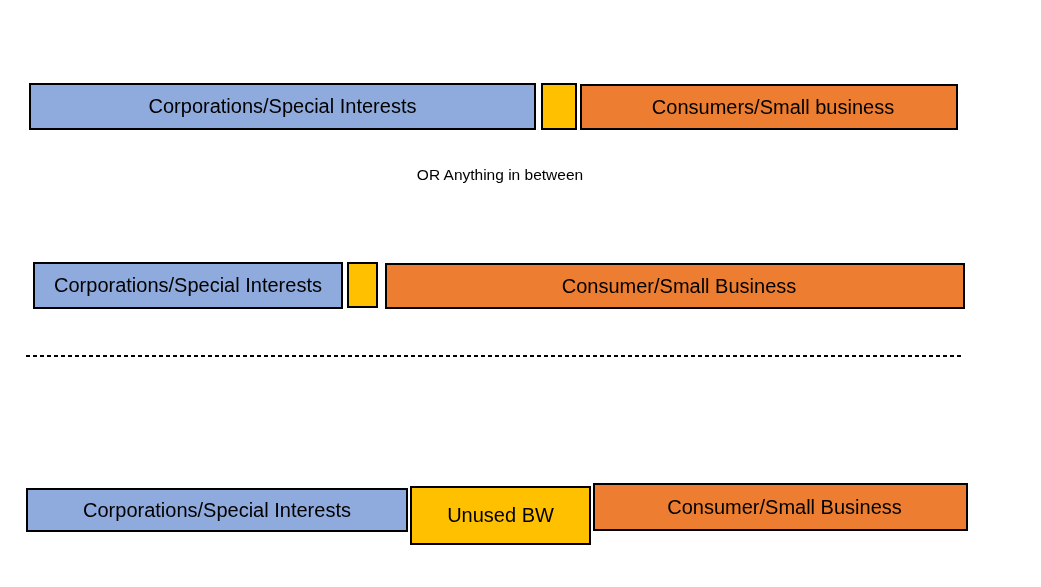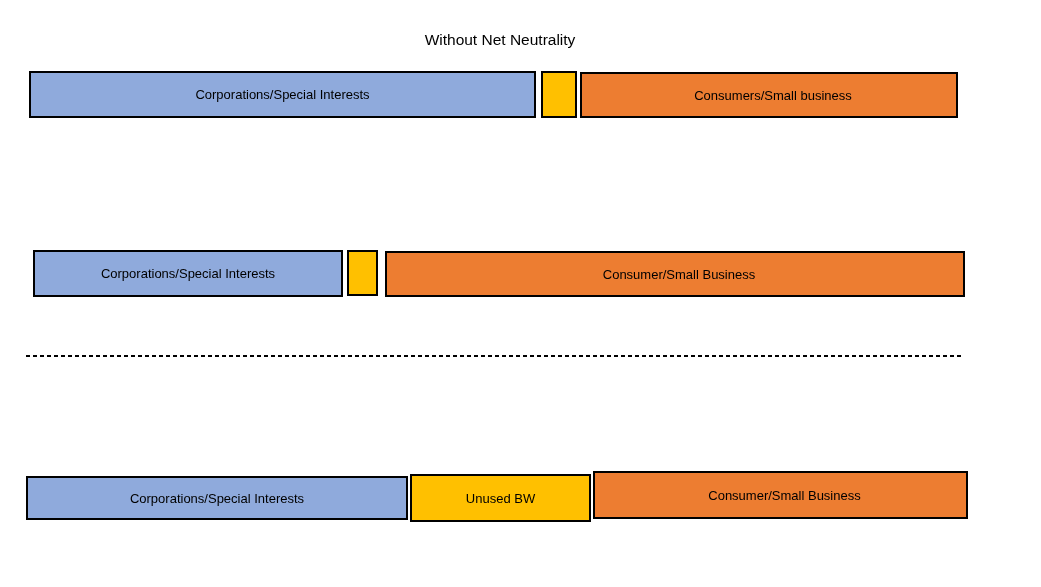--- a/index.html
+++ b/index.html
@@ -24,69 +24,70 @@
   }
   .t-without { top: 30px; }
   .t-between { top: 165px; }
   .t-withnn  { top: 433px; }
   .seg {
     position: absolute;
     border: 2px solid #000000;
     display: flex;
     align-items: center;
     justify-content: center;
-    font-size: 13px;
+    font-size: 20px;
     white-space: nowrap;
     overflow: hidden;
+    margin-top: 12px;
   }
   .blue   { background: var(--blue,   #8FAADC); }
   .yellow { background: var(--yellow, #FFC000); }
   .orange { background: var(--orange, #ED7D31); padding-left: 8px; }
 
   
   .b1-blue   { left: 29px;  top: 71px; width: 507px; height: 47px; }
   .b1-yellow { left: 541px; top: 71px; width: 36px;  height: 47px; }
   .b1-orange { left: 580px; top: 72px; width: 378px; height: 46px; }
 
   
   .b2-blue   { left: 33px;  top: 250px; width: 310px; height: 47px; }
   .b2-yellow { left: 347px; top: 250px; width: 31px;  height: 46px; }
   .b2-orange { left: 385px; top: 251px; width: 580px; height: 46px; }
 
   
   .b3-blue   { left: 26px;  top: 476px; width: 382px; height: 44px; }
-  .b3-yellow { left: 410px; top: 474px; width: 181px; height: 48px; }
+  .b3-yellow { left: 410px; top: 474px; width: 181px; height: 59px; }
   .b3-orange { left: 593px; top: 471px; width: 375px; height: 48px; }
 
   .divider {
     position: absolute;
     left: 26px;
     top: 355px;
     width: 937px;
     height: 2px;
     background: repeating-linear-gradient(90deg, #000000 0 4px, transparent 4px 7px);
   }
 </style>
 </head>
 <body>
 
 <div class="canvas">
 
-  <div class="title t-without">Without Net Neutrality</div>
 
   <div class="seg blue b1-blue">
     <span>Corporations/Special Interests</span>
   </div>
   <div class="seg yellow b1-yellow">
     <span></span>
   </div>
   <div class="seg orange b1-orange">
     <span>Consumers/Small business</span>
   </div>
 
+  <div class="title t-between">OR Anything in between</div>
 
   <div class="seg blue b2-blue">
     <span>Corporations/Special Interests</span>
   </div>
   <div class="seg yellow b2-yellow">
     <span></span>
   </div>
   <div class="seg orange b2-orange">
     <span>Consumer/Small Business</span>
   </div>

